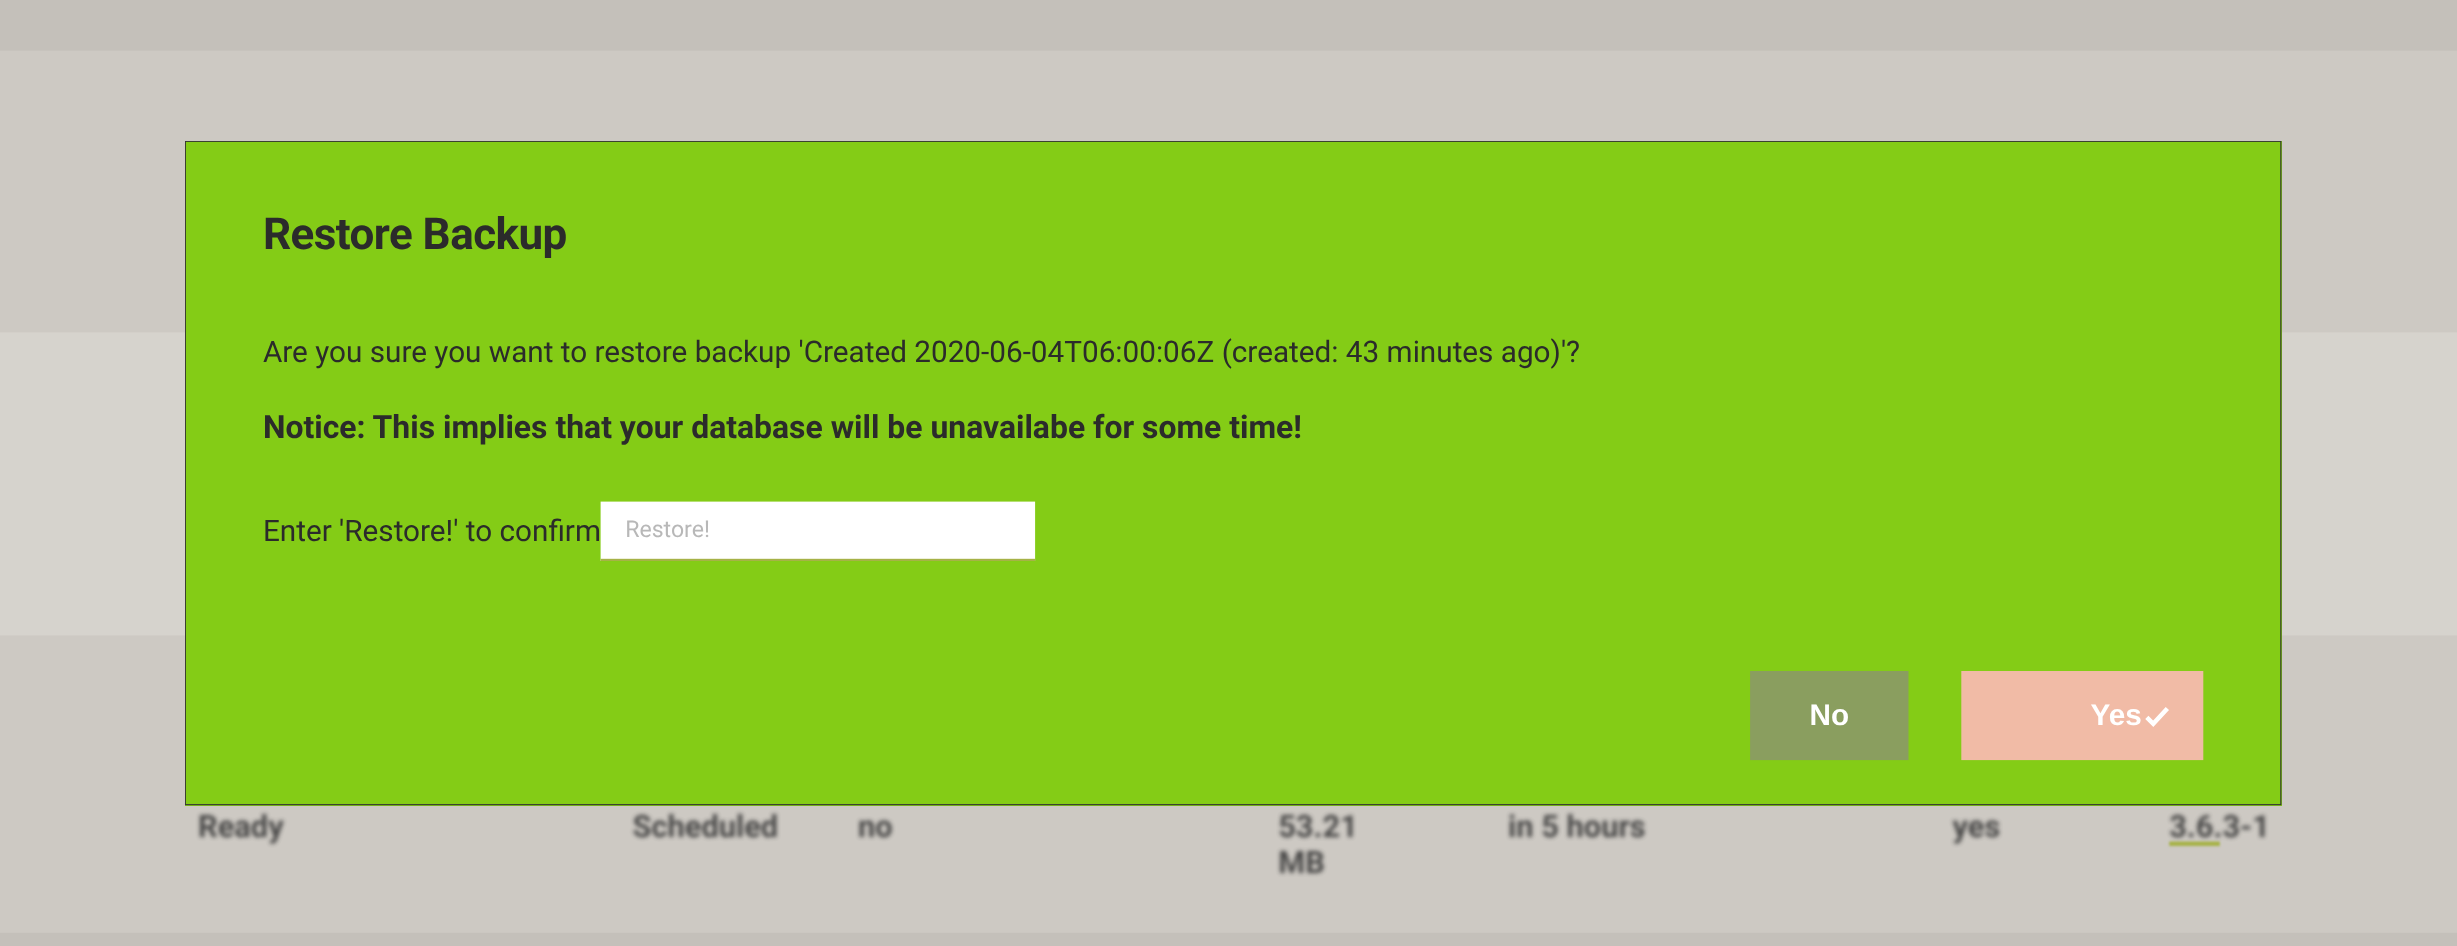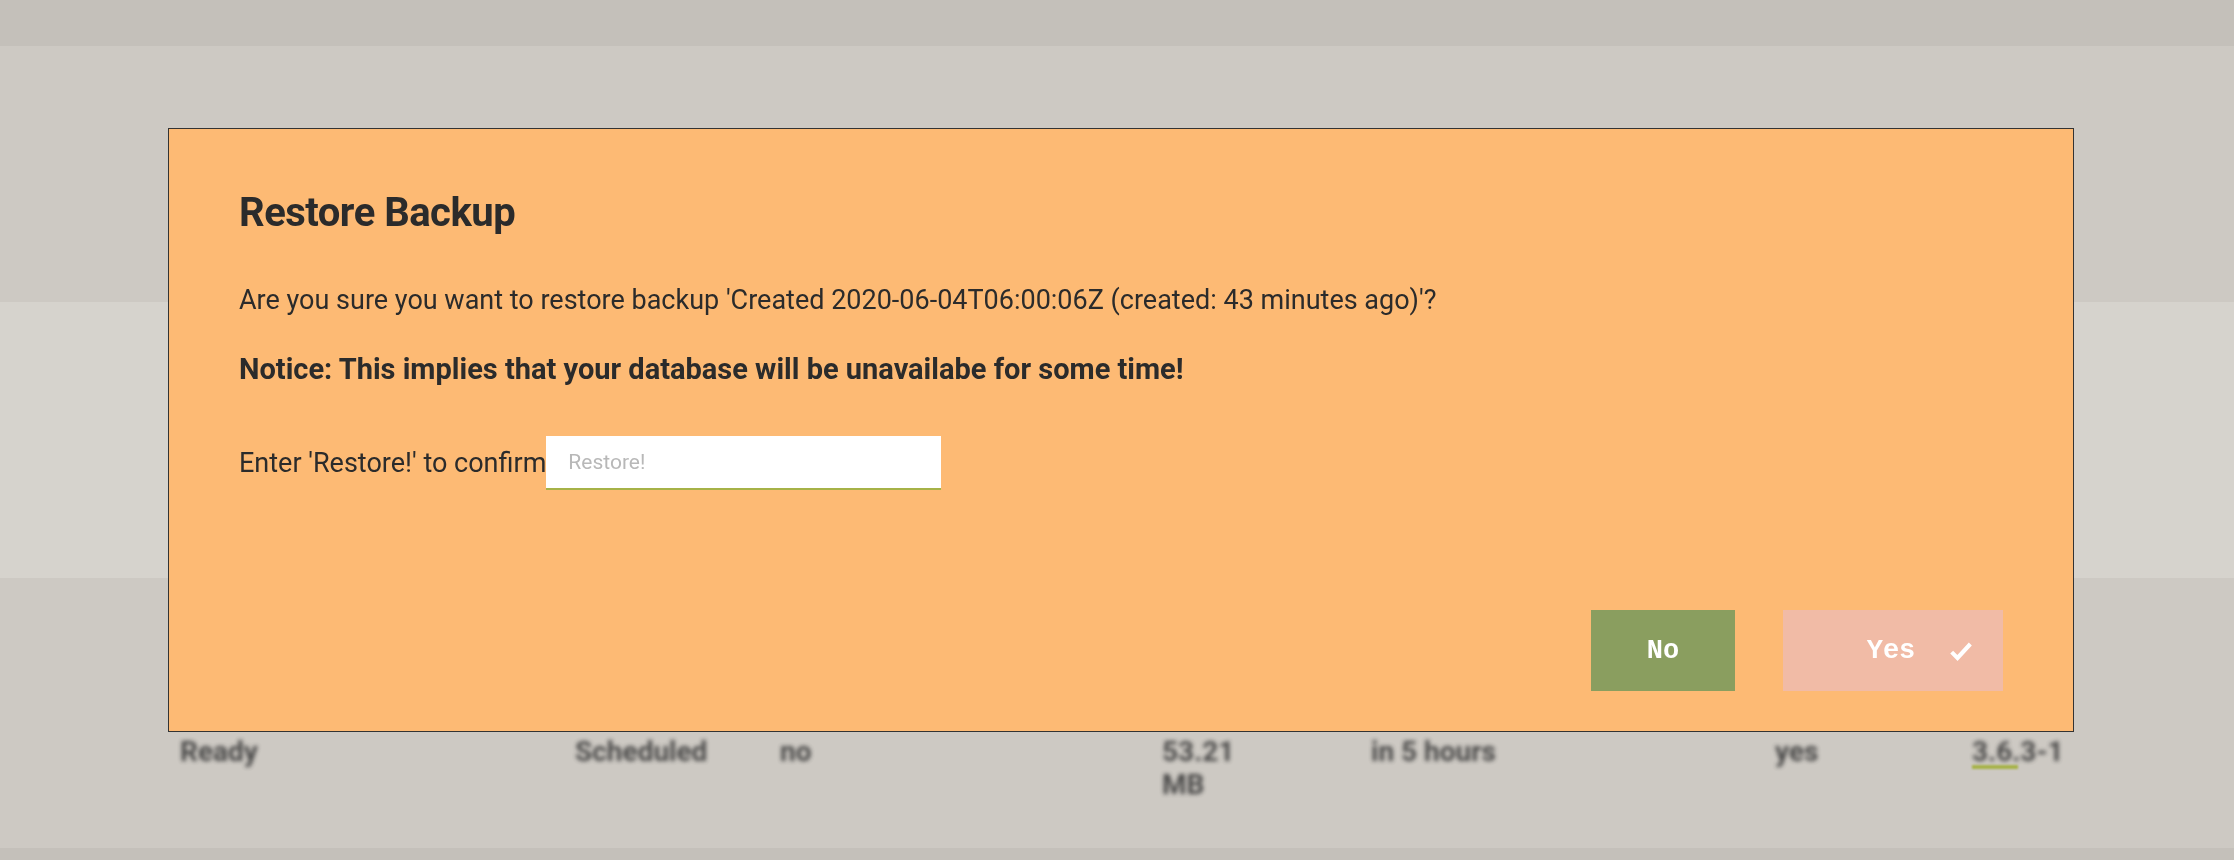--- a/index.html
+++ b/index.html
@@ -76,21 +76,21 @@
       filter: blur(1px);
     }
     
     
     .modal {
       position: absolute;
       top: 128px;
       left: 168px;
       width: 1906px;
       height: 604px;
-      background: #fdba74;
+      background: #84cc16;
       border: 1px solid #333;
     }
     
     .modal-inner {
       padding: 60px 70px 40px 70px;
       height: 100%;
       display: flex;
       flex-direction: column;
     }
     
@@ -104,20 +104,21 @@
     
     .modal-body {
       flex: 1;
     }
     
     .confirm-text {
       font-size: 27px;
       color: #2b2b2b;
       margin-bottom: 36px;
       font-weight: 400;
+      margin-top: 20px;
     }
     
     .notice-text {
       font-size: 29px;
       color: #2b2b2b;
       font-weight: 700;
       margin-bottom: 50px;
     }
     
     .input-row {
@@ -152,21 +153,21 @@
       justify-content: flex-end;
       gap: 48px;
       padding-top: 20px;
     }
     
     .btn {
       border: none;
       font-size: 27px;
       font-weight: 700;
       cursor: pointer;
-      font-family: Liberation Mono, monospace;
+      font-family: Liberation Sans, sans-serif;
       display: flex;
       align-items: center;
       justify-content: center;
     }
     
     .btn-no {
       background: #8a9e5f;
       color: #ffffff;
       width: 144px;
       height: 81px;
@@ -178,21 +179,21 @@
       width: 220px;
       height: 81px;
       display: flex;
       align-items: center;
       justify-content: space-between;
       padding: 0 28px 0 52px;
     }
     
     .btn-yes-label {
       flex: 1;
-      text-align: center;
+      text-align: right;
     }
     
     .check-icon {
       width: 28px;
       height: 28px;
     }
     
     .check-icon svg {
       width: 100%;
       height: 100%;

